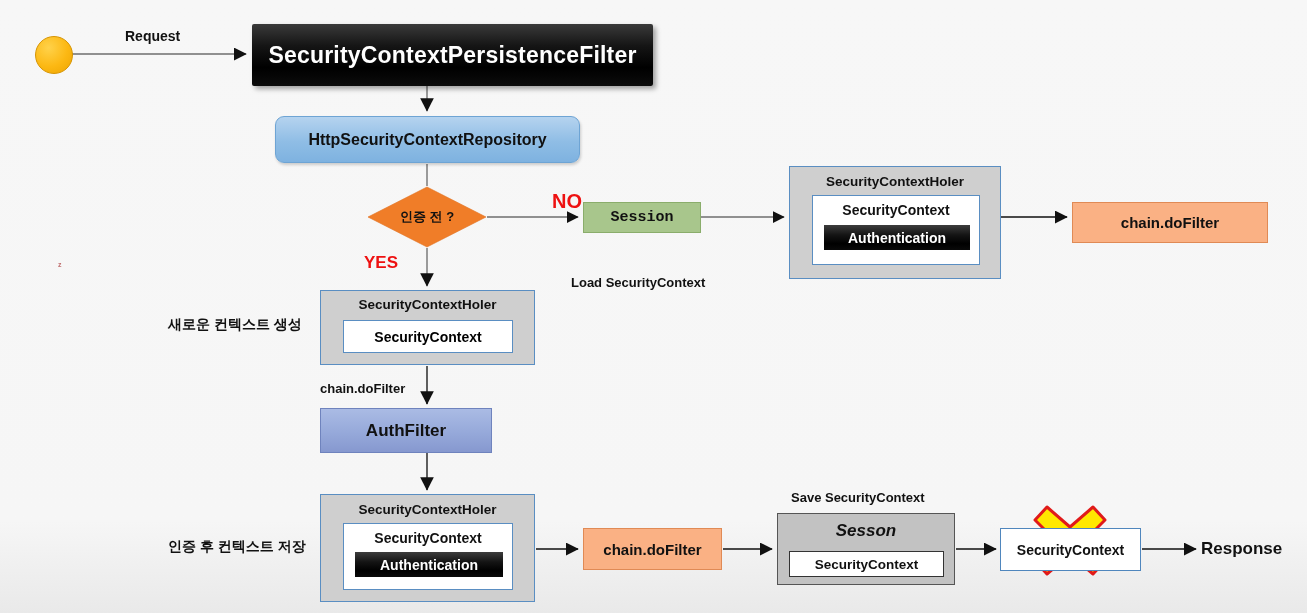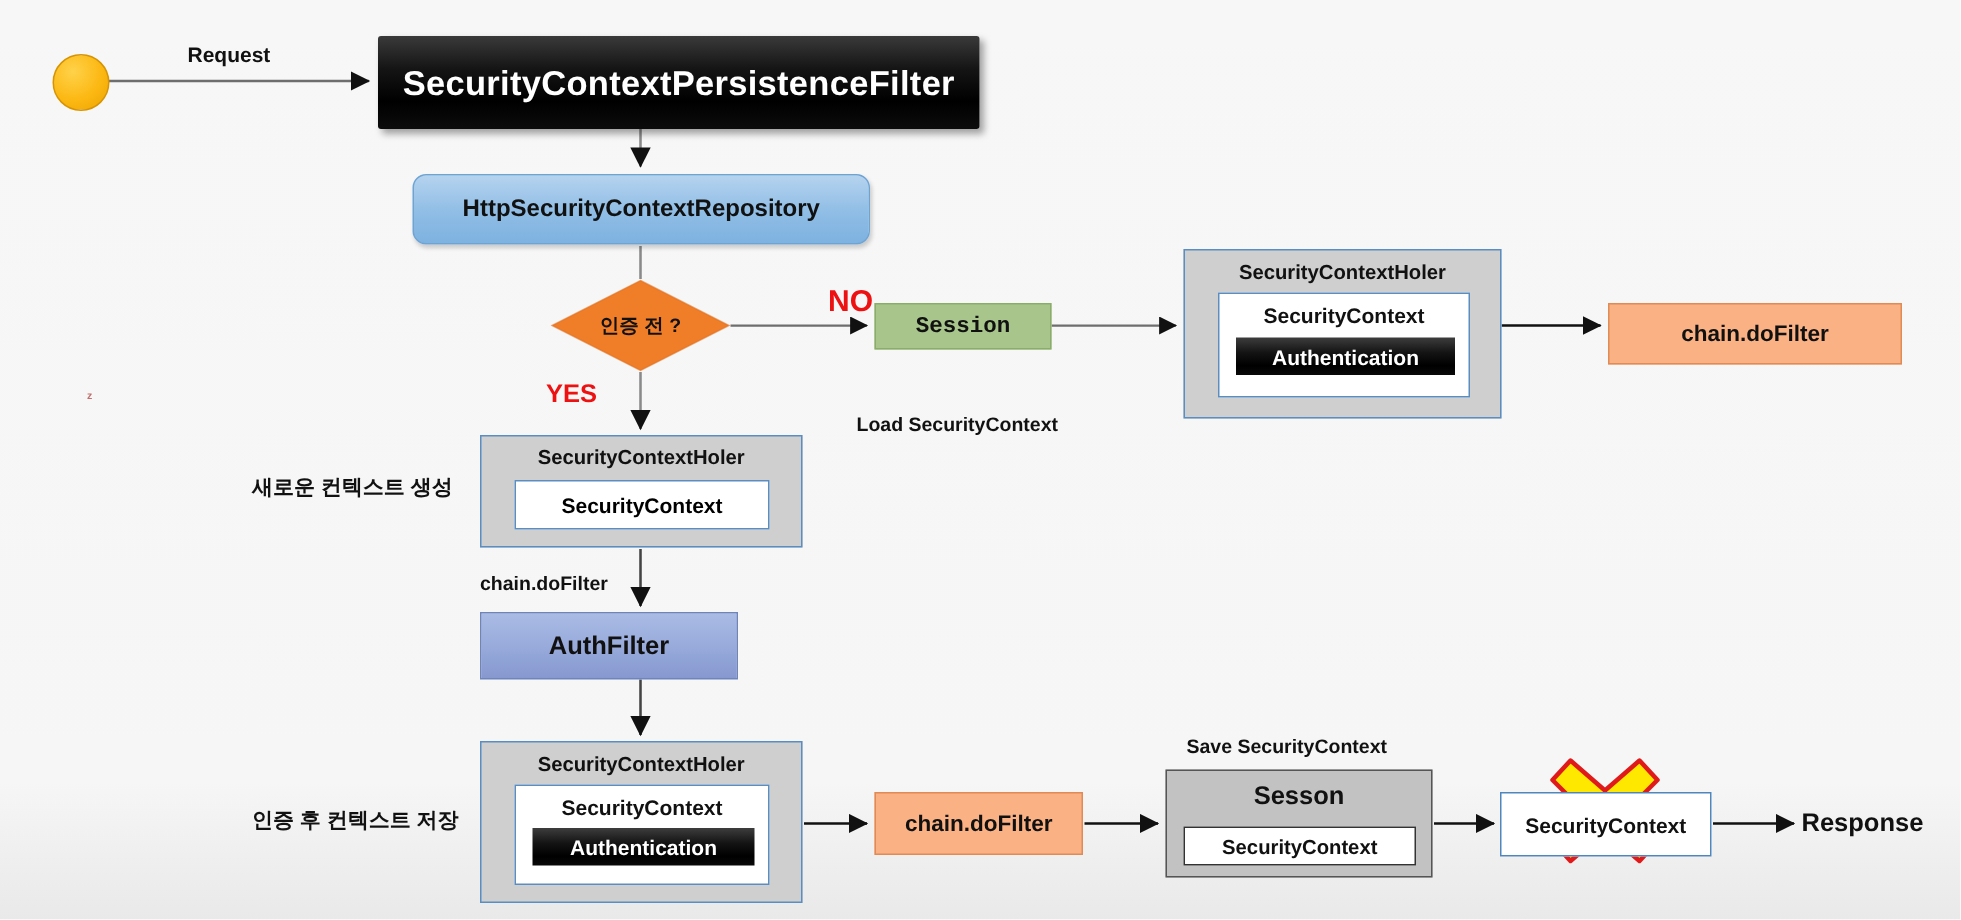--- a/index.html
+++ b/index.html
@@ -123,20 +123,21 @@
     background: #c2c2c2;
     border: 1px solid #555555;
   }
   .sesson-title {
     position: absolute;
     left: 0; right: 0;
     text-align: center;
     font-size: 17px;
     font-weight: bold;
     color: #111;
+    font-style: italic;
   }
   .sesson-inner {
     position: absolute;
     box-sizing: border-box;
     background: #ffffff;
     border: 1px solid #333333;
     display: flex;
     align-items: center;
     justify-content: center;
     font-size: 13.5px;

